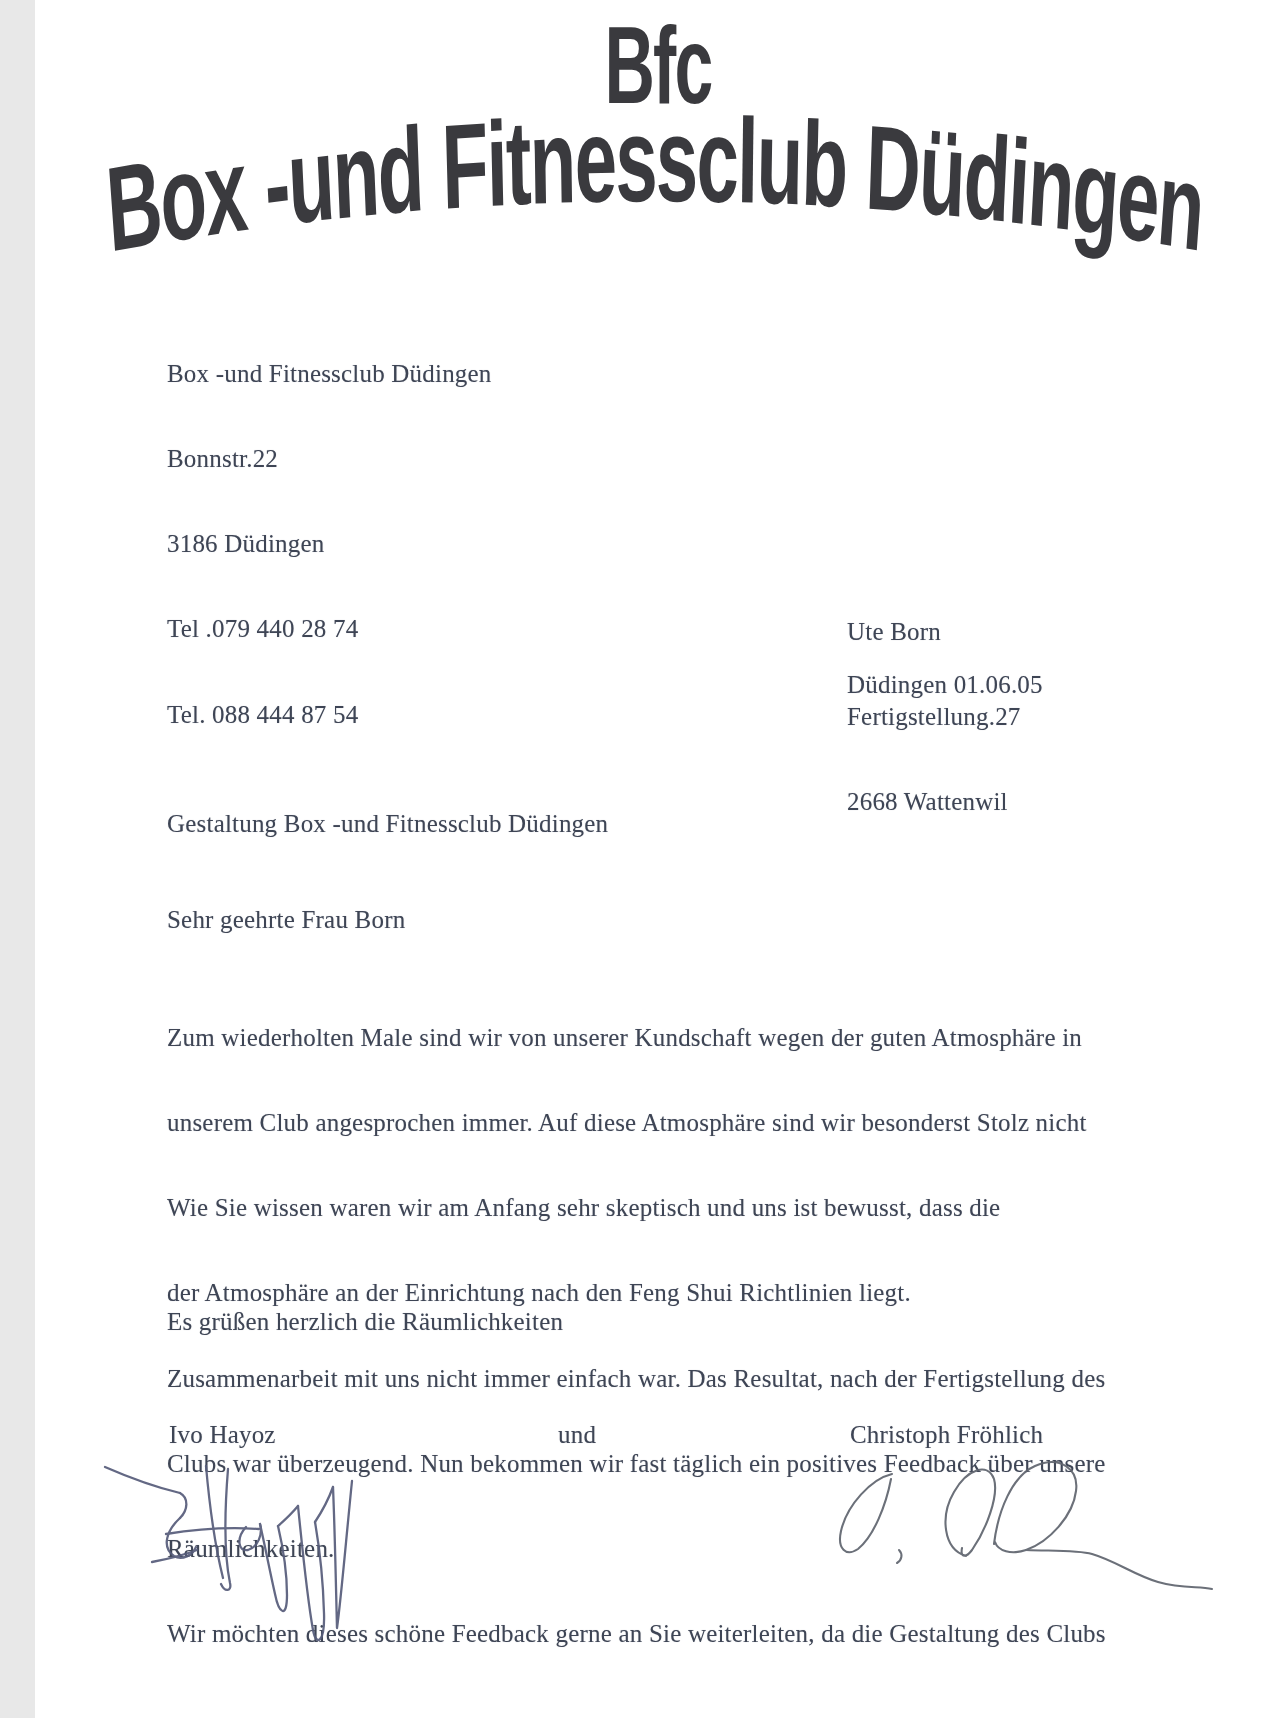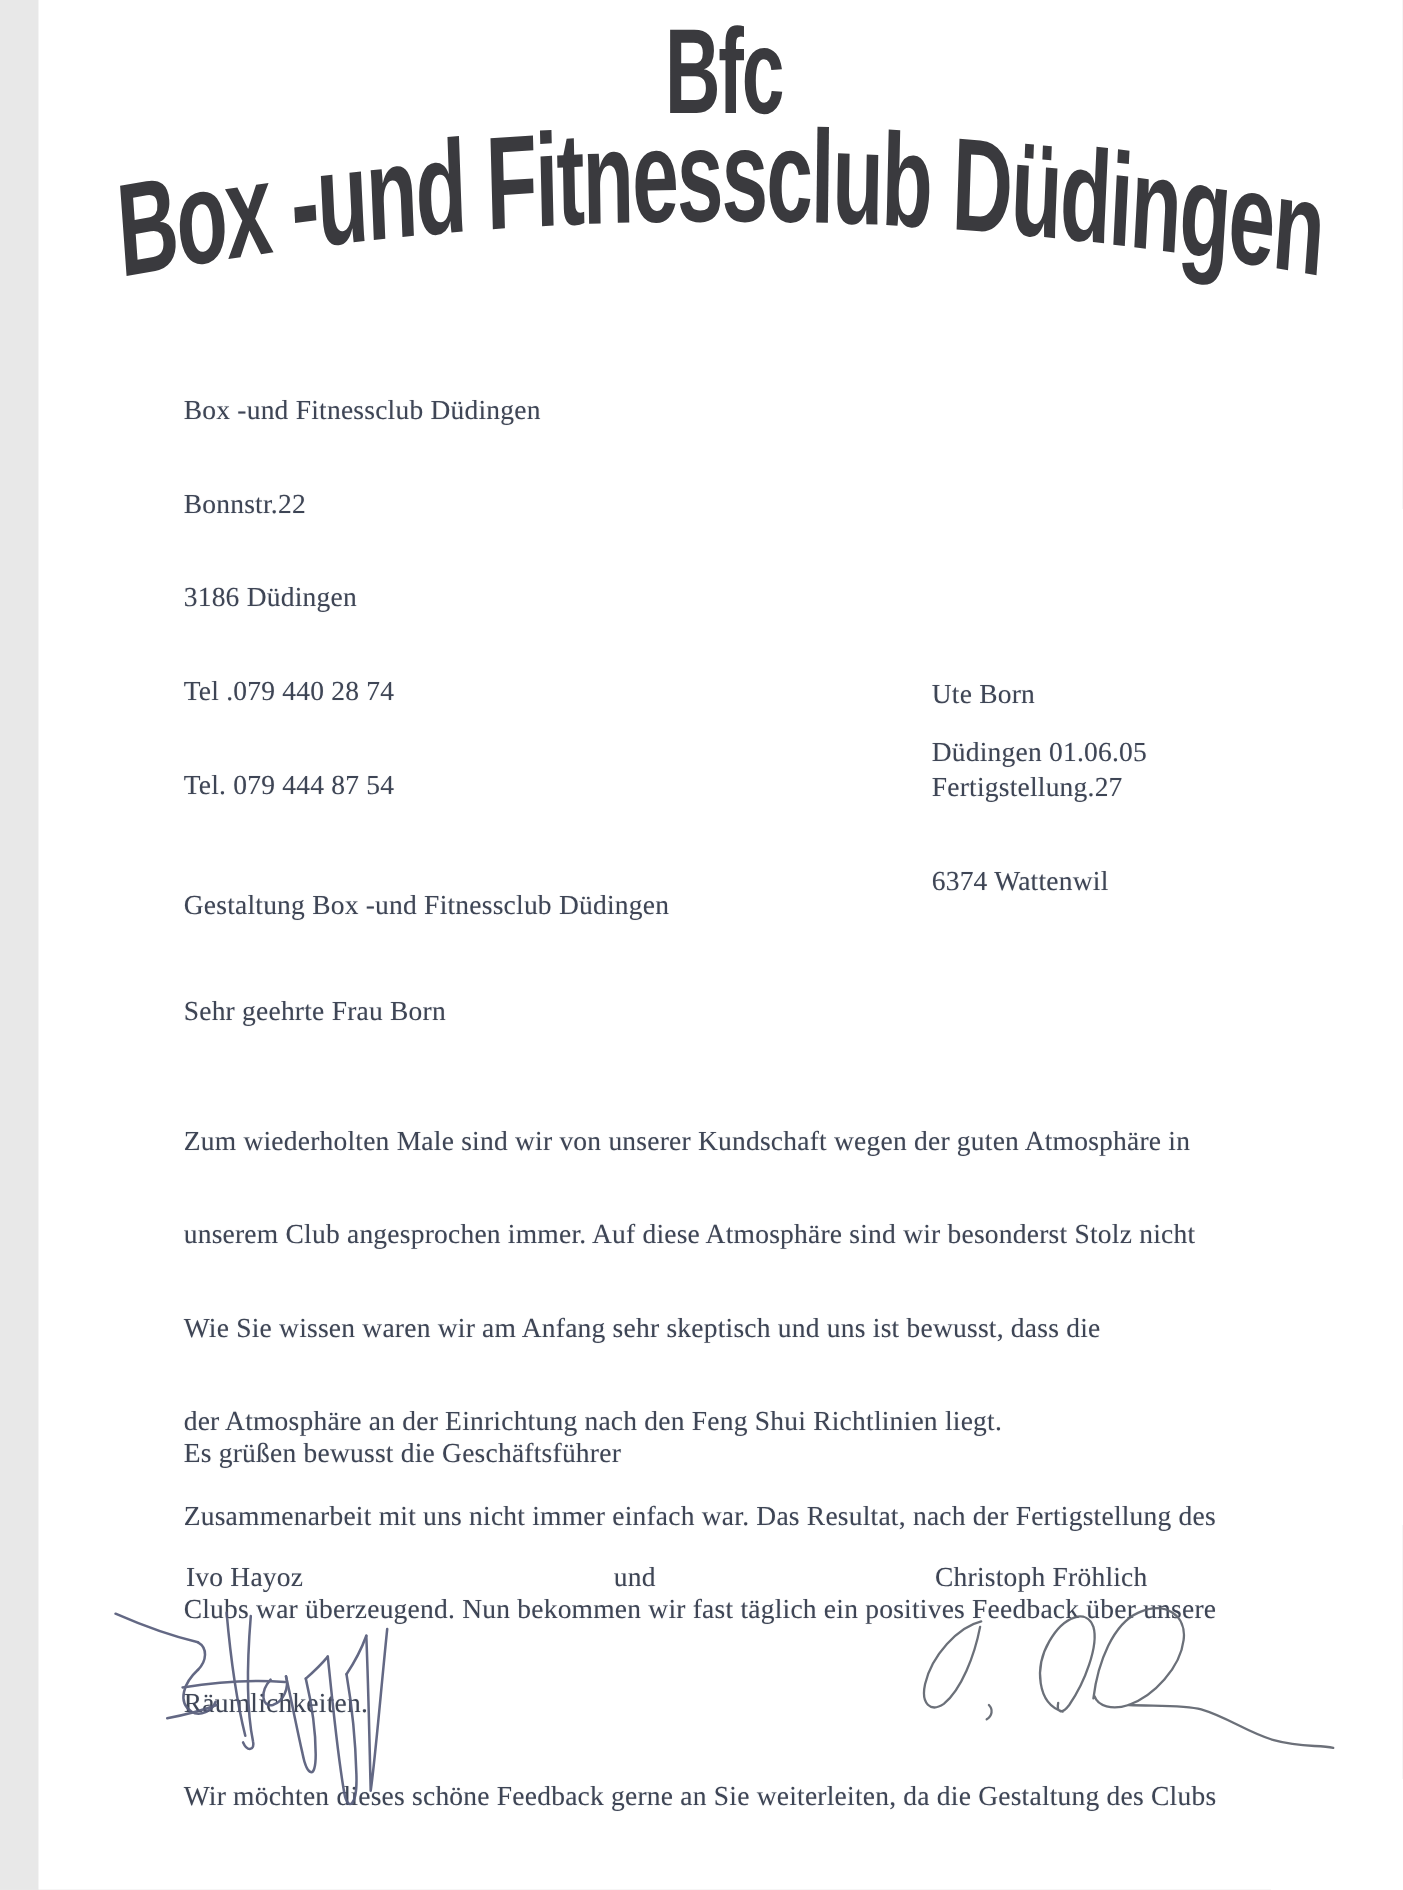--- a/index.html
+++ b/index.html
@@ -44,27 +44,27 @@
         <textPath href="#arc-path" startOffset="0">Box -und Fitnessclub Düdingen</textPath>
       </text>
     </g>
   </svg>
 
   <div class="txt" style="left:132px;top:303px">
     <div>Box -und Fitnessclub Düdingen</div>
     <div>Bonnstr.22</div>
     <div>3186 Düdingen</div>
     <div>Tel .079 440 28 74</div>
-    <div>Tel. 079 444 87 54</div>
+    <div>Tel. 088 444 87 54</div>
   </div>
 
   <div class="txt" style="left:812px;top:561px">
     <div>Ute Born</div>
     <div>Fertigstellung.27</div>
-    <div>6374 Wattenwil</div>
+    <div>2668 Wattenwil</div>
   </div>
 
   <div class="txt" style="left:812px;top:671px">Düdingen 01.06.05</div>
 
   <div class="txt" style="left:132px;top:810px">Gestaltung Box -und Fitnessclub Düdingen</div>
 
   <div class="txt" style="left:132px;top:906px">Sehr geehrte Frau Born</div>
 
   <div class="txt" style="left:132px;top:967px">
     <div>Zum wiederholten Male sind wir von unserer Kundschaft wegen der guten Atmosphäre in</div>
@@ -72,21 +72,21 @@
     <div>Wie Sie wissen waren wir am Anfang sehr skeptisch und uns ist bewusst, dass die</div>
     <div>der Atmosphäre an der Einrichtung nach den Feng Shui Richtlinien liegt.</div>
     <div>Zusammenarbeit mit uns nicht immer einfach war. Das Resultat, nach der Fertigstellung des</div>
     <div>Clubs war überzeugend. Nun bekommen wir fast täglich ein positives Feedback über unsere</div>
     <div>Räumlichkeiten.</div>
     <div>Wir möchten dieses schöne Feedback gerne an Sie weiterleiten, da die Gestaltung des Clubs</div>
     
     
   </div>
 
-  <div class="txt" style="left:132px;top:1308px">Es grüßen bewusst die Geschäftsführer</div>
+  <div class="txt" style="left:132px;top:1308px">Es grüßen herzlich die Räumlichkeiten</div>
 
   <div class="txt" style="left:134px;top:1421px">Ivo Hayoz</div>
   <div class="txt" style="left:523px;top:1421px">und</div>
   <div class="txt" style="left:815px;top:1421px">Christoph Fröhlich</div>
 
   <svg class="sig-svg" width="1275" height="1718" viewBox="0 0 1275 1718">
 
     <g class="sig-left">
       <path d="M 70 1467 C 102 1481 128 1489 145 1493"></path>
       <path d="M 145 1493 C 154 1498 153 1510 145 1518"></path>

